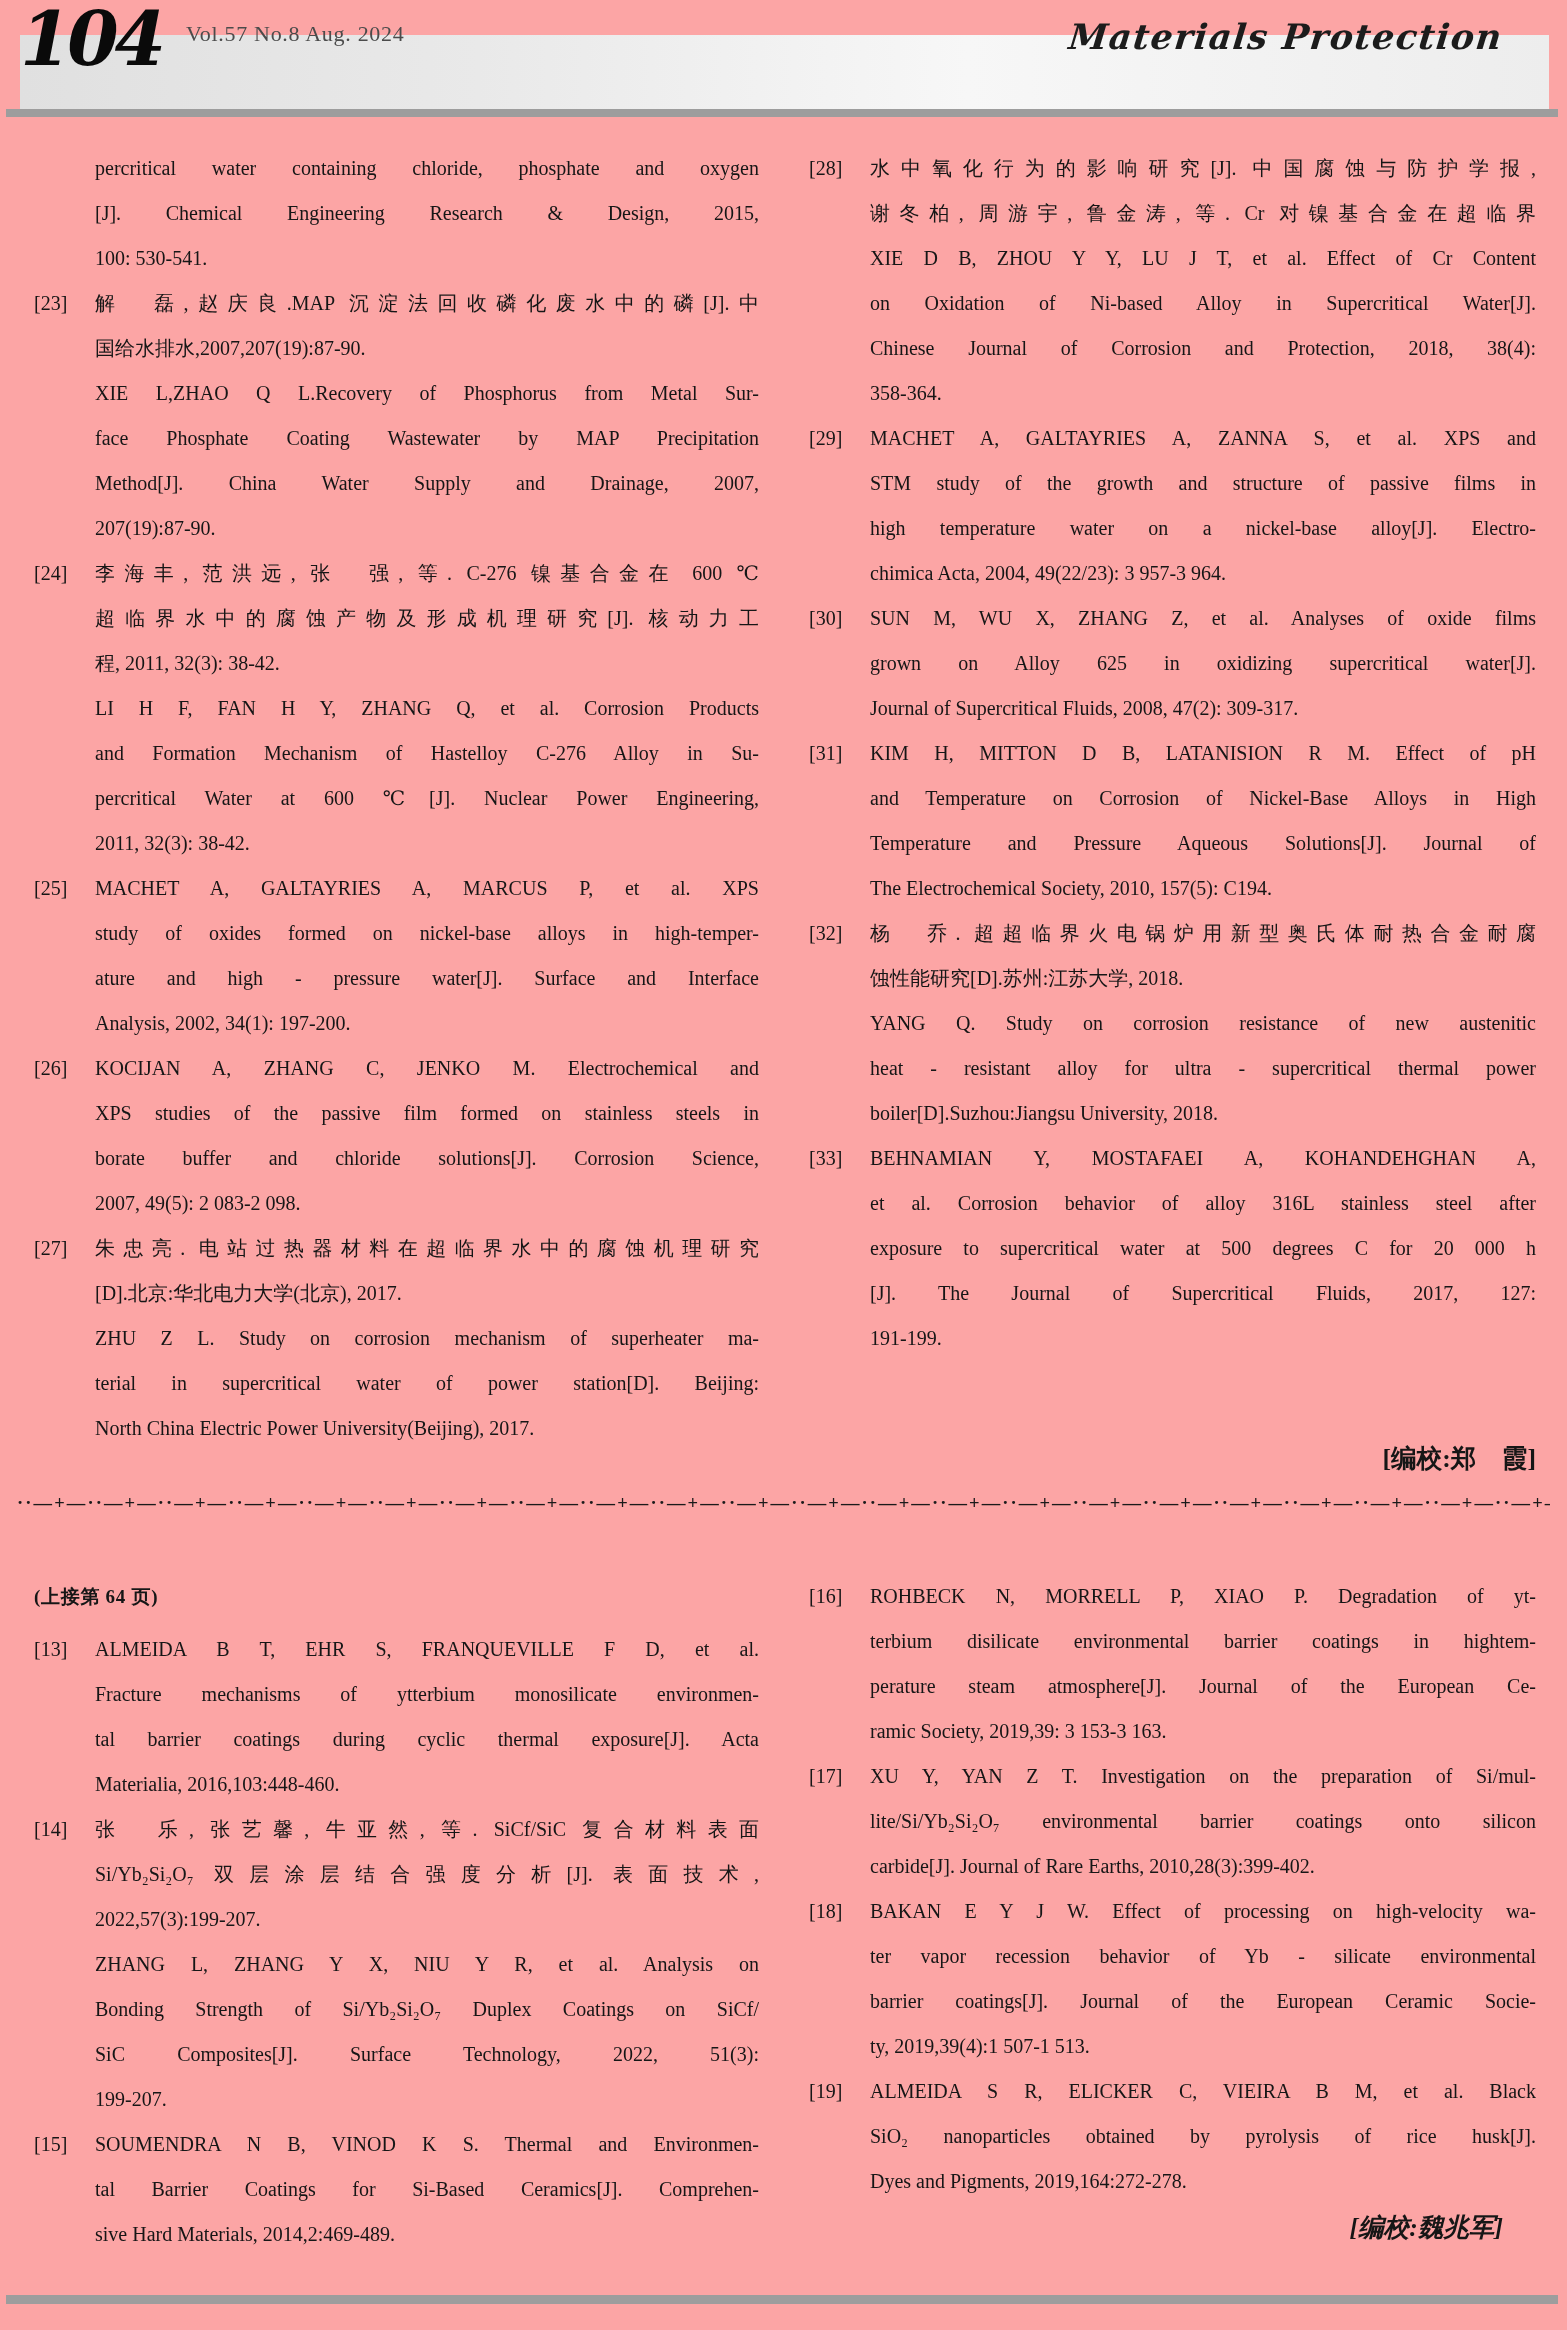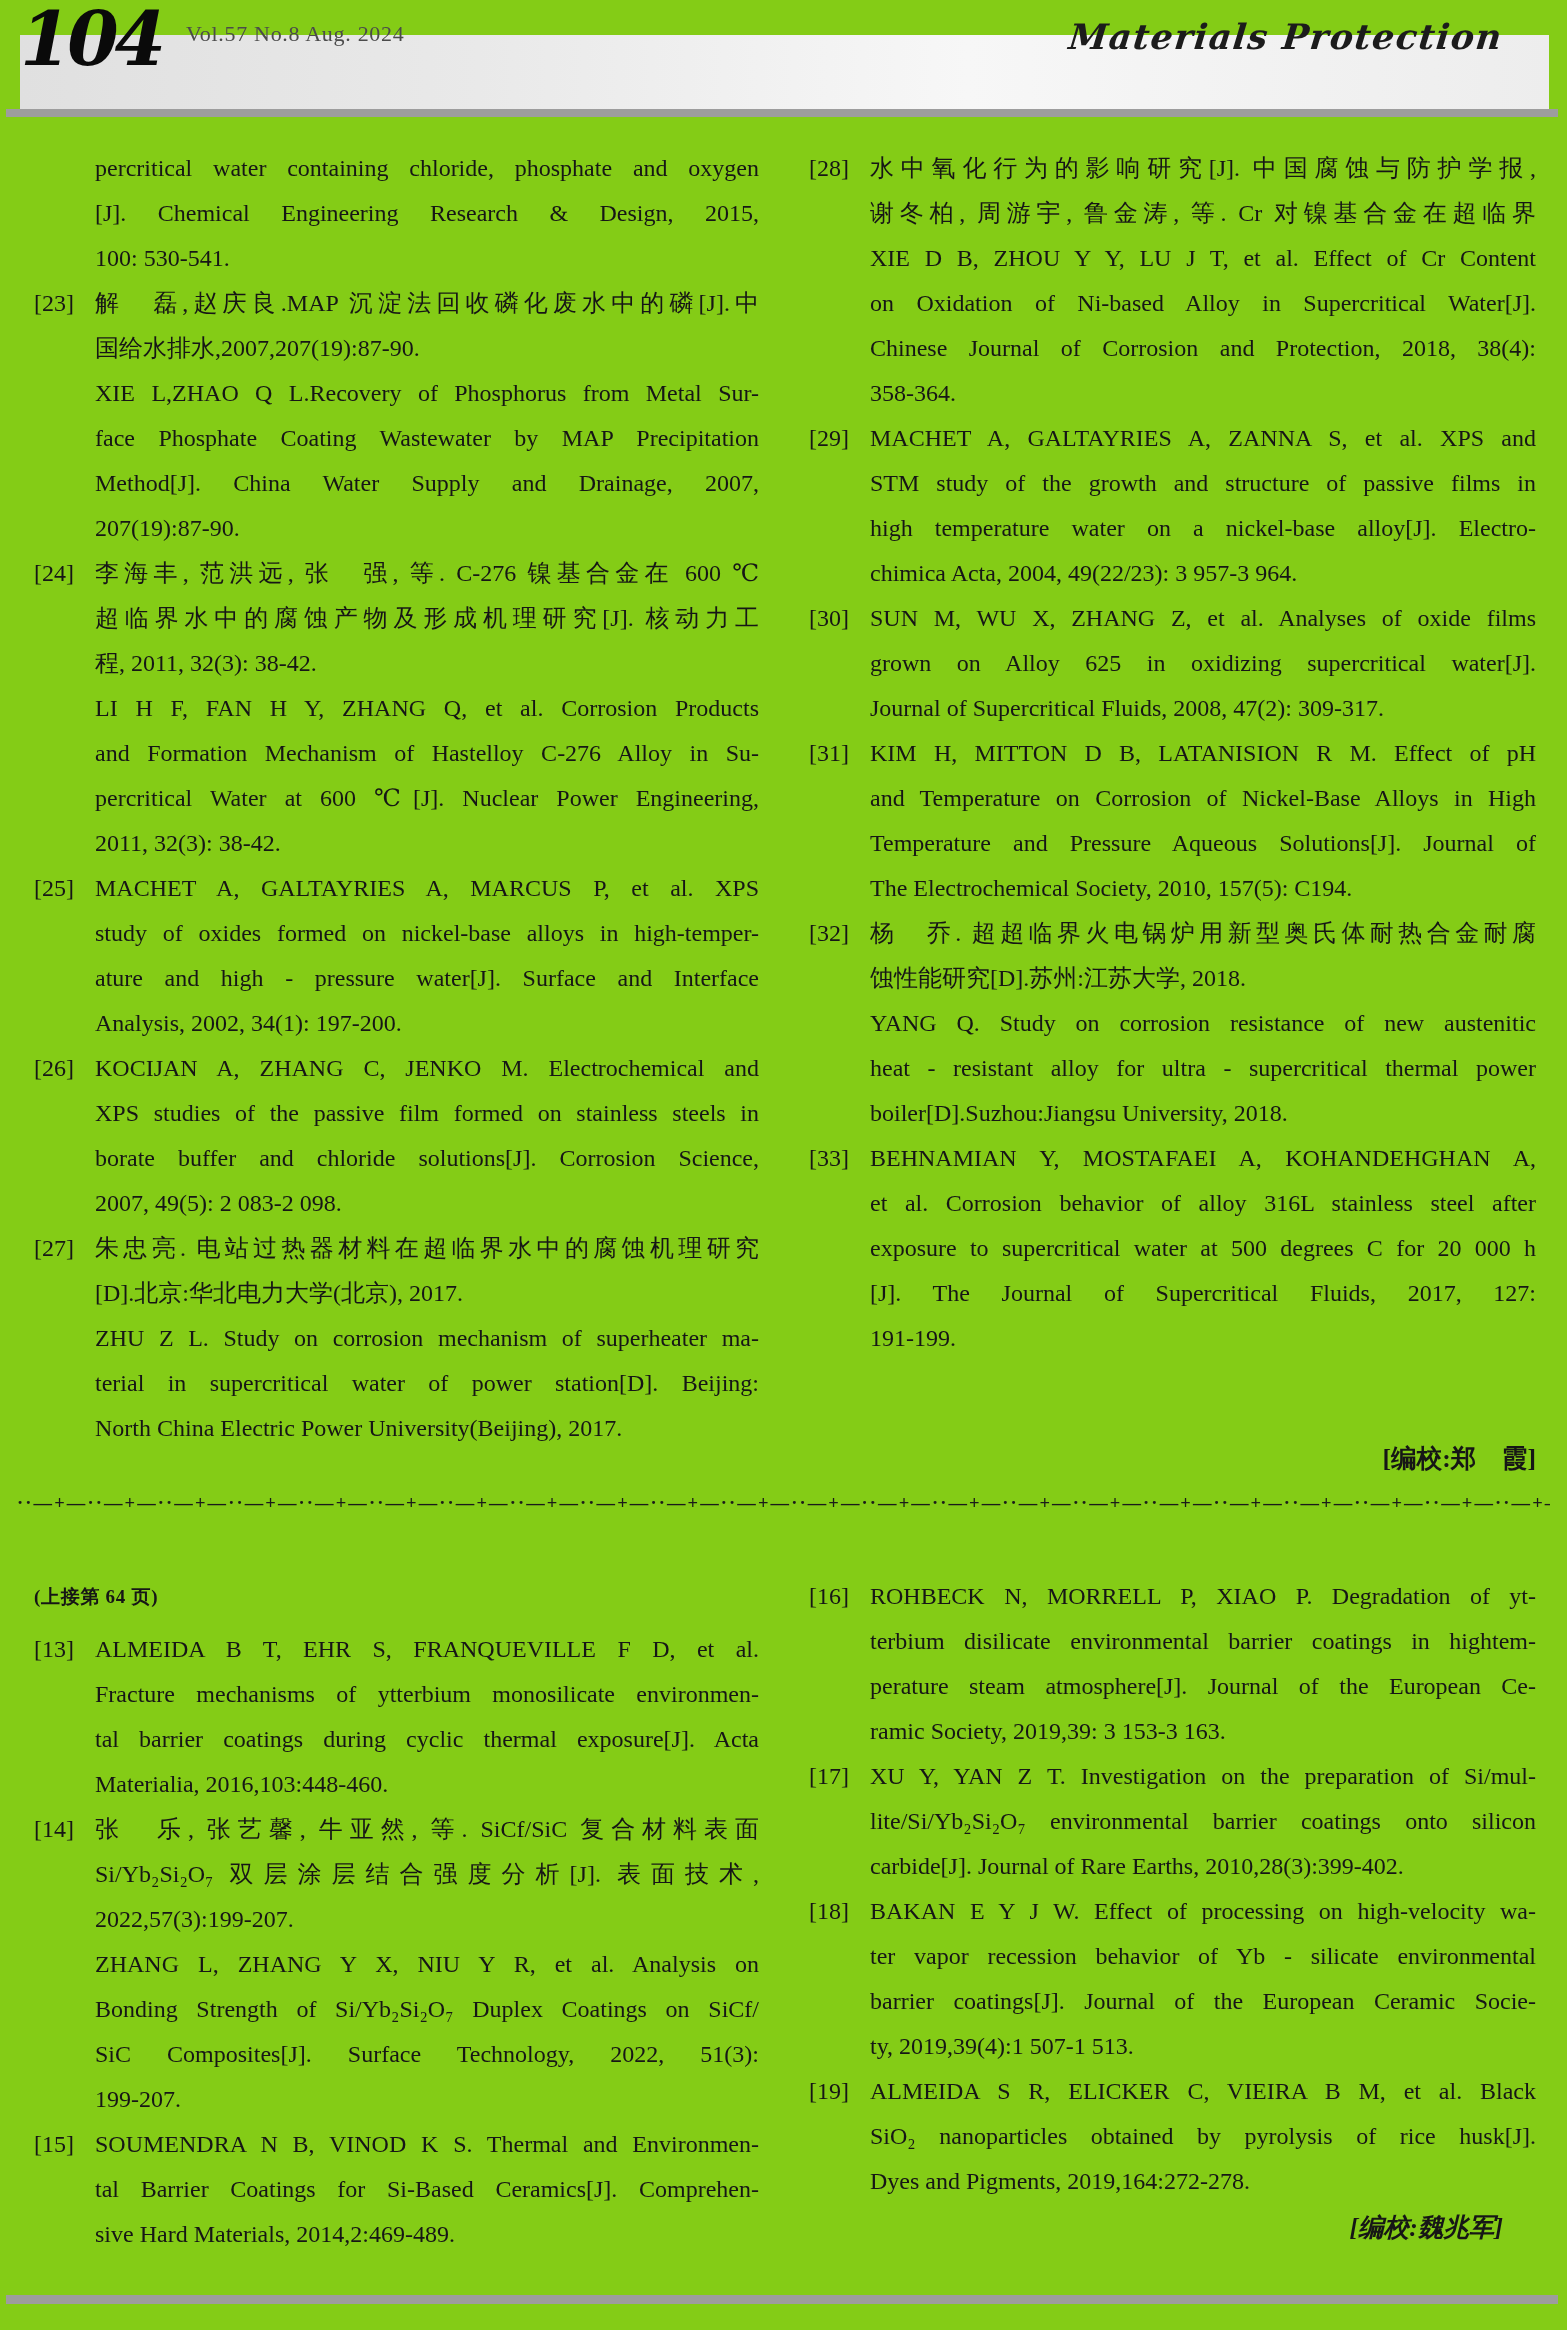--- a/index.html
+++ b/index.html
@@ -1,19 +1,19 @@
 <!DOCTYPE html>
 <html style="font-size:11.4px"><head>
 <meta charset="utf-8">
 <style>
   html,body{margin:0;padding:0;background:#ffffff;}
   .page{
     position:relative;
     width:1567px;height:2330px;
-    background:#84cc16;
+    background:#fca5a5;
     font-family:"Liberation Serif","DejaVu Serif",serif;
     color:#161616;
     overflow:hidden;
   }
   
   .header-panel{
     position:absolute;top:35px;left:20px;width:1529px;height:74px;
     background:linear-gradient(90deg,#e0e0e0 0%,#e9e9e9 30%,#f7f7f7 62%,#ededed 100%);
   }
   .page-number{
@@ -35,21 +35,21 @@
   }
   .header-bar{
     position:absolute;top:109px;left:5.7px;width:1552px;height:7.8px;
     background:#9d9d9d;
   }
   .footer-bar{
     position:absolute;top:2295px;left:5.7px;width:1552px;height:8.5px;
     background:#9d9d9d;
   }
   
-  .col{position:absolute;font-size:24px;line-height:45px;}
+  .col{position:absolute;font-size:20px;line-height:45px;}
   .col-top-left   {top:146px;left:34px;   width:725px;}
   .col-top-right  {top:146px;left:809px; width:727px;}
   .col-bottom-left{top:1627px;left:34px;  width:725px;}
   .col-bottom-right{top:1574px;left:809px;width:727px;}
   .ref{position:relative;padding-left:61px;}
   .ref-num{position:absolute;left:0;top:0;white-space:nowrap;}
   .ln{white-space:nowrap;overflow:hidden;text-align:justify;}
   .ln.just{text-align-last:justify;}
   
   .section-divider{

